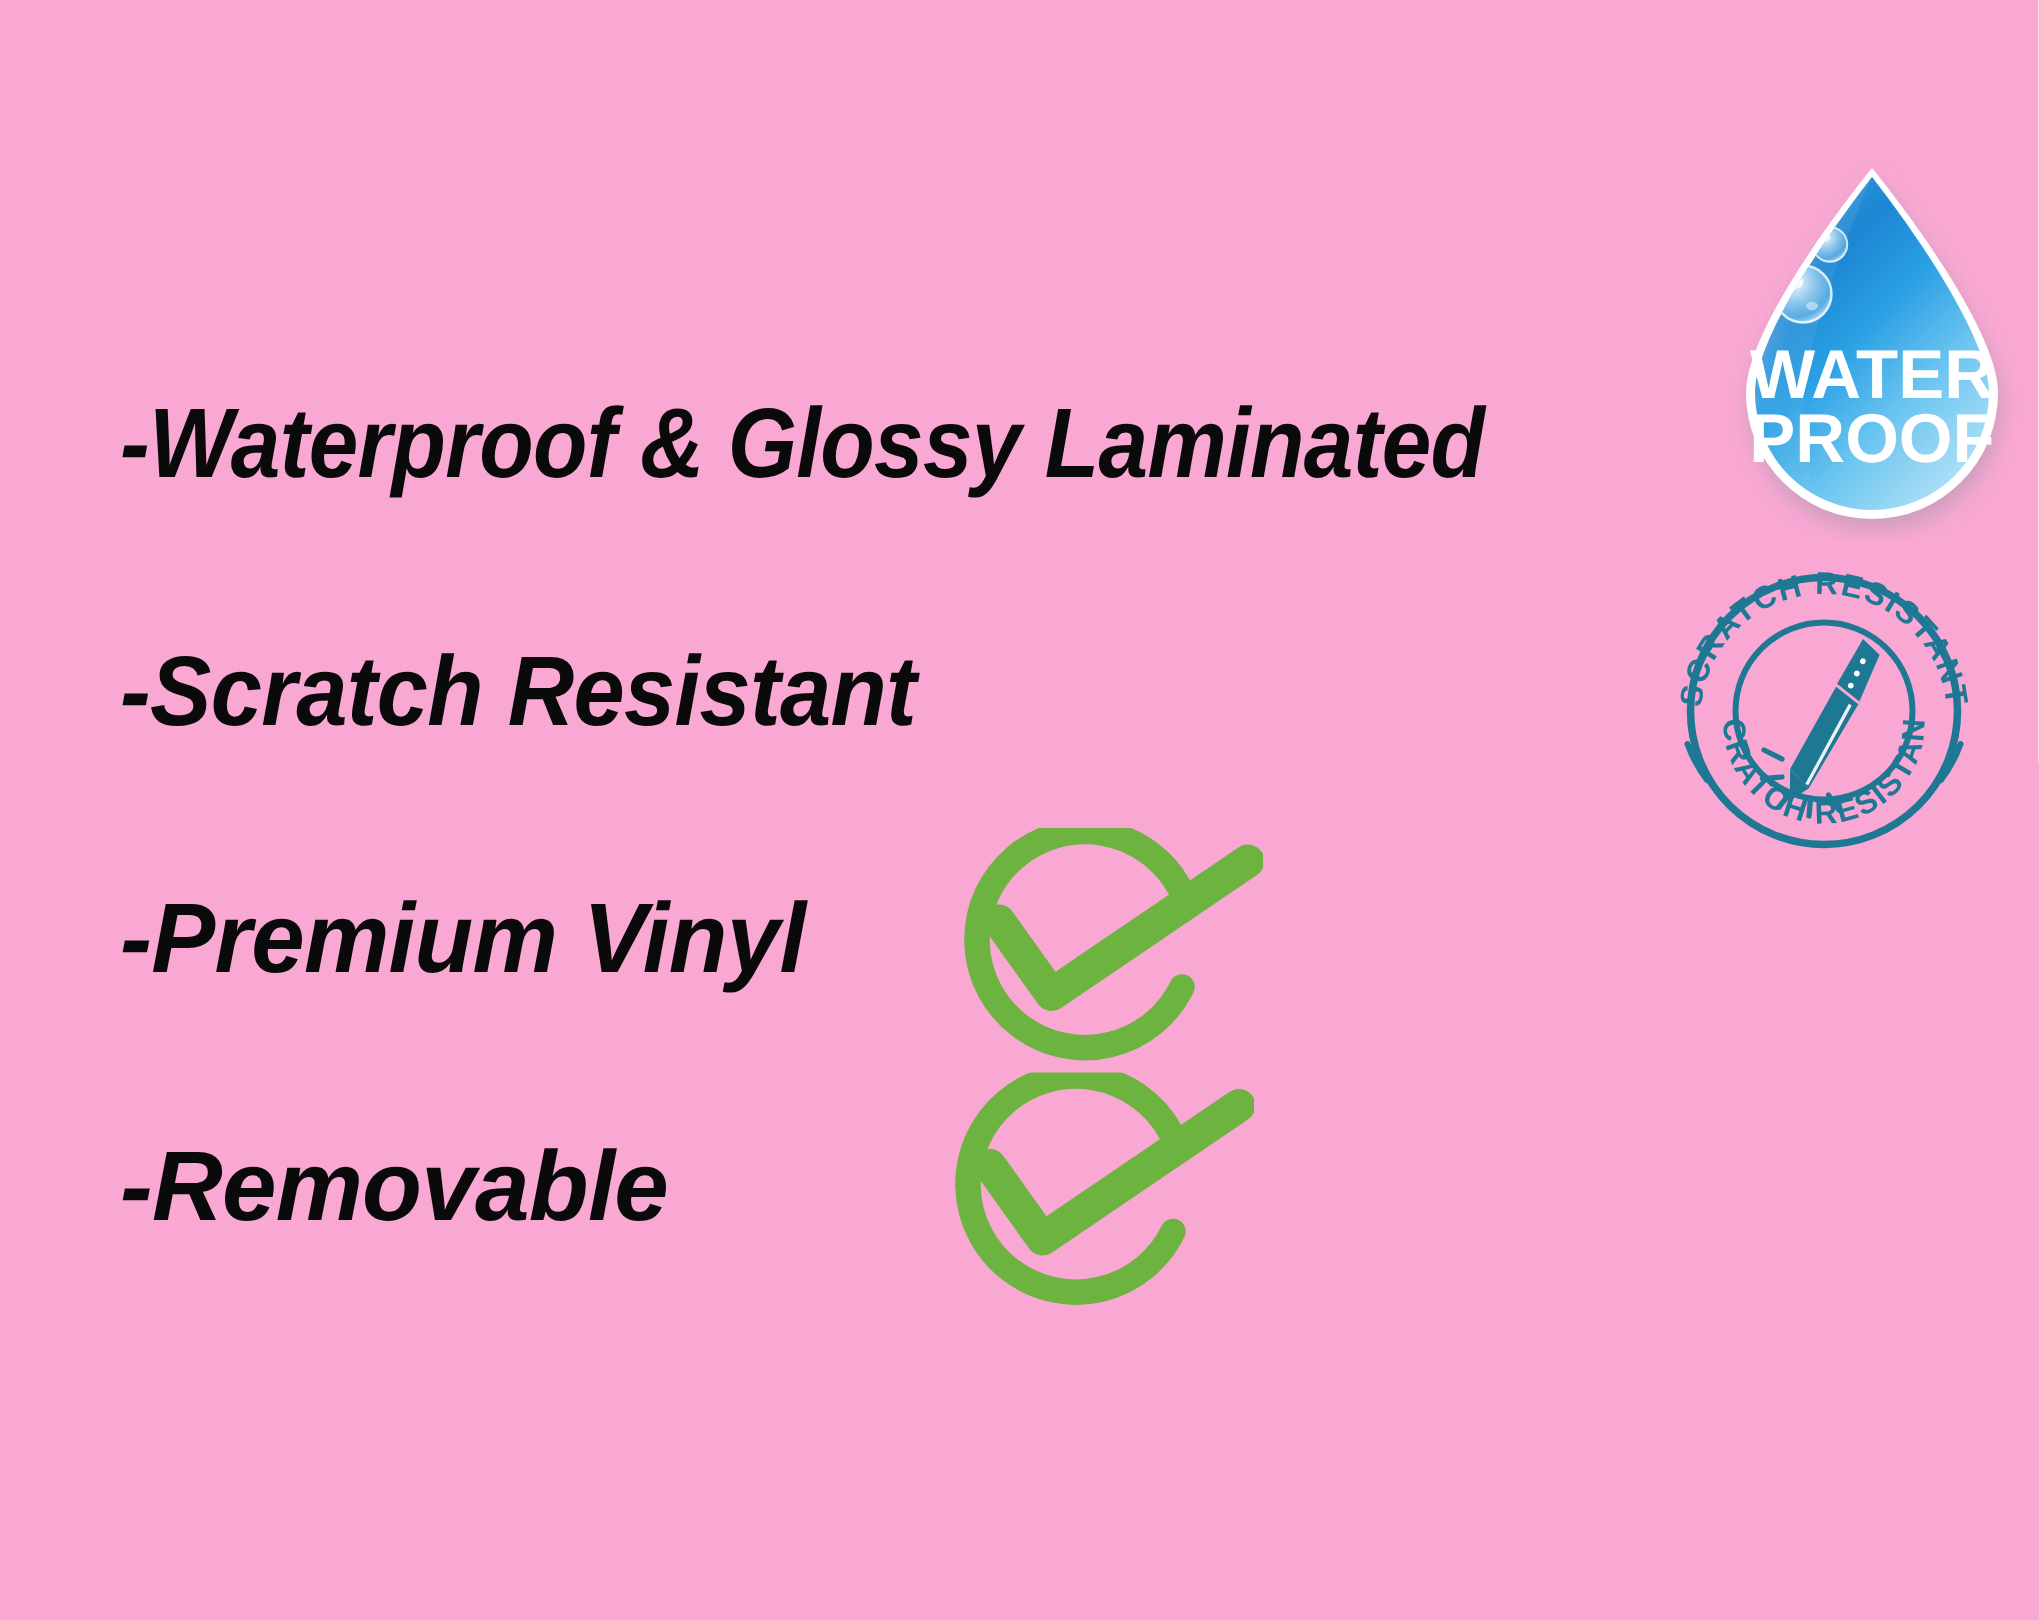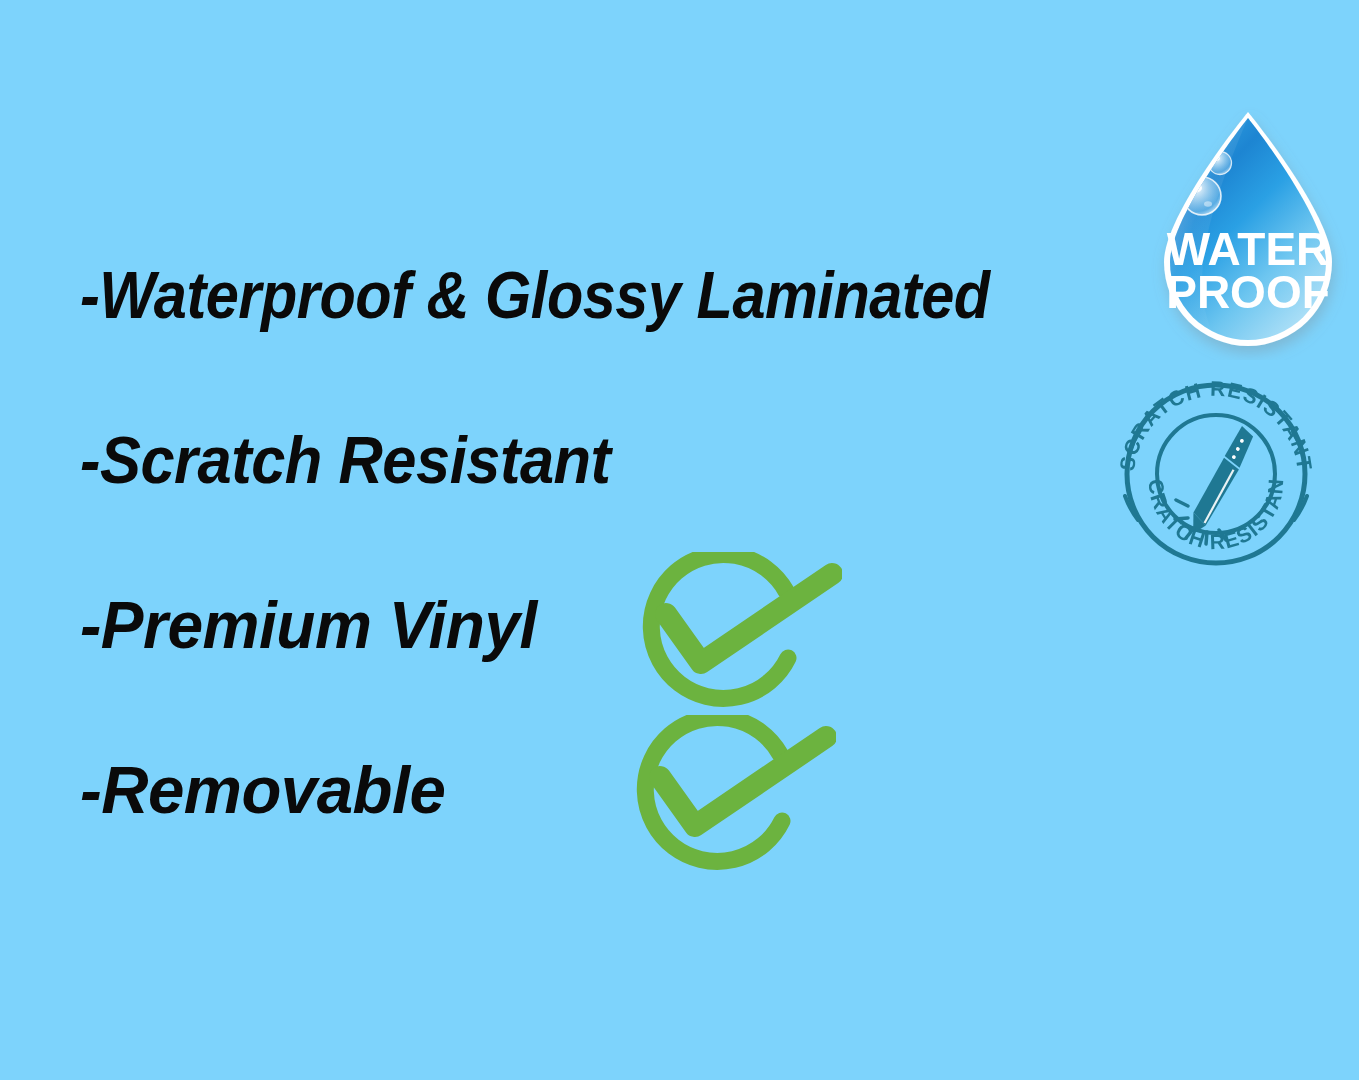--- a/index.html
+++ b/index.html
@@ -12,21 +12,21 @@
     height: 1080px;
     position: relative;
     overflow: hidden;
     font-family: "Liberation Sans", sans-serif;
     -webkit-font-smoothing: antialiased;
   }
 
   .stage {
     position: absolute;
     inset: 0;
-    background: #7dd3fc;
+    background: #f9a8d4;
   }
 
   
   .feature-list {
     position: absolute;
     left: 0;
     top: 0;
     width: 1100px;
     height: 1080px;
   }

